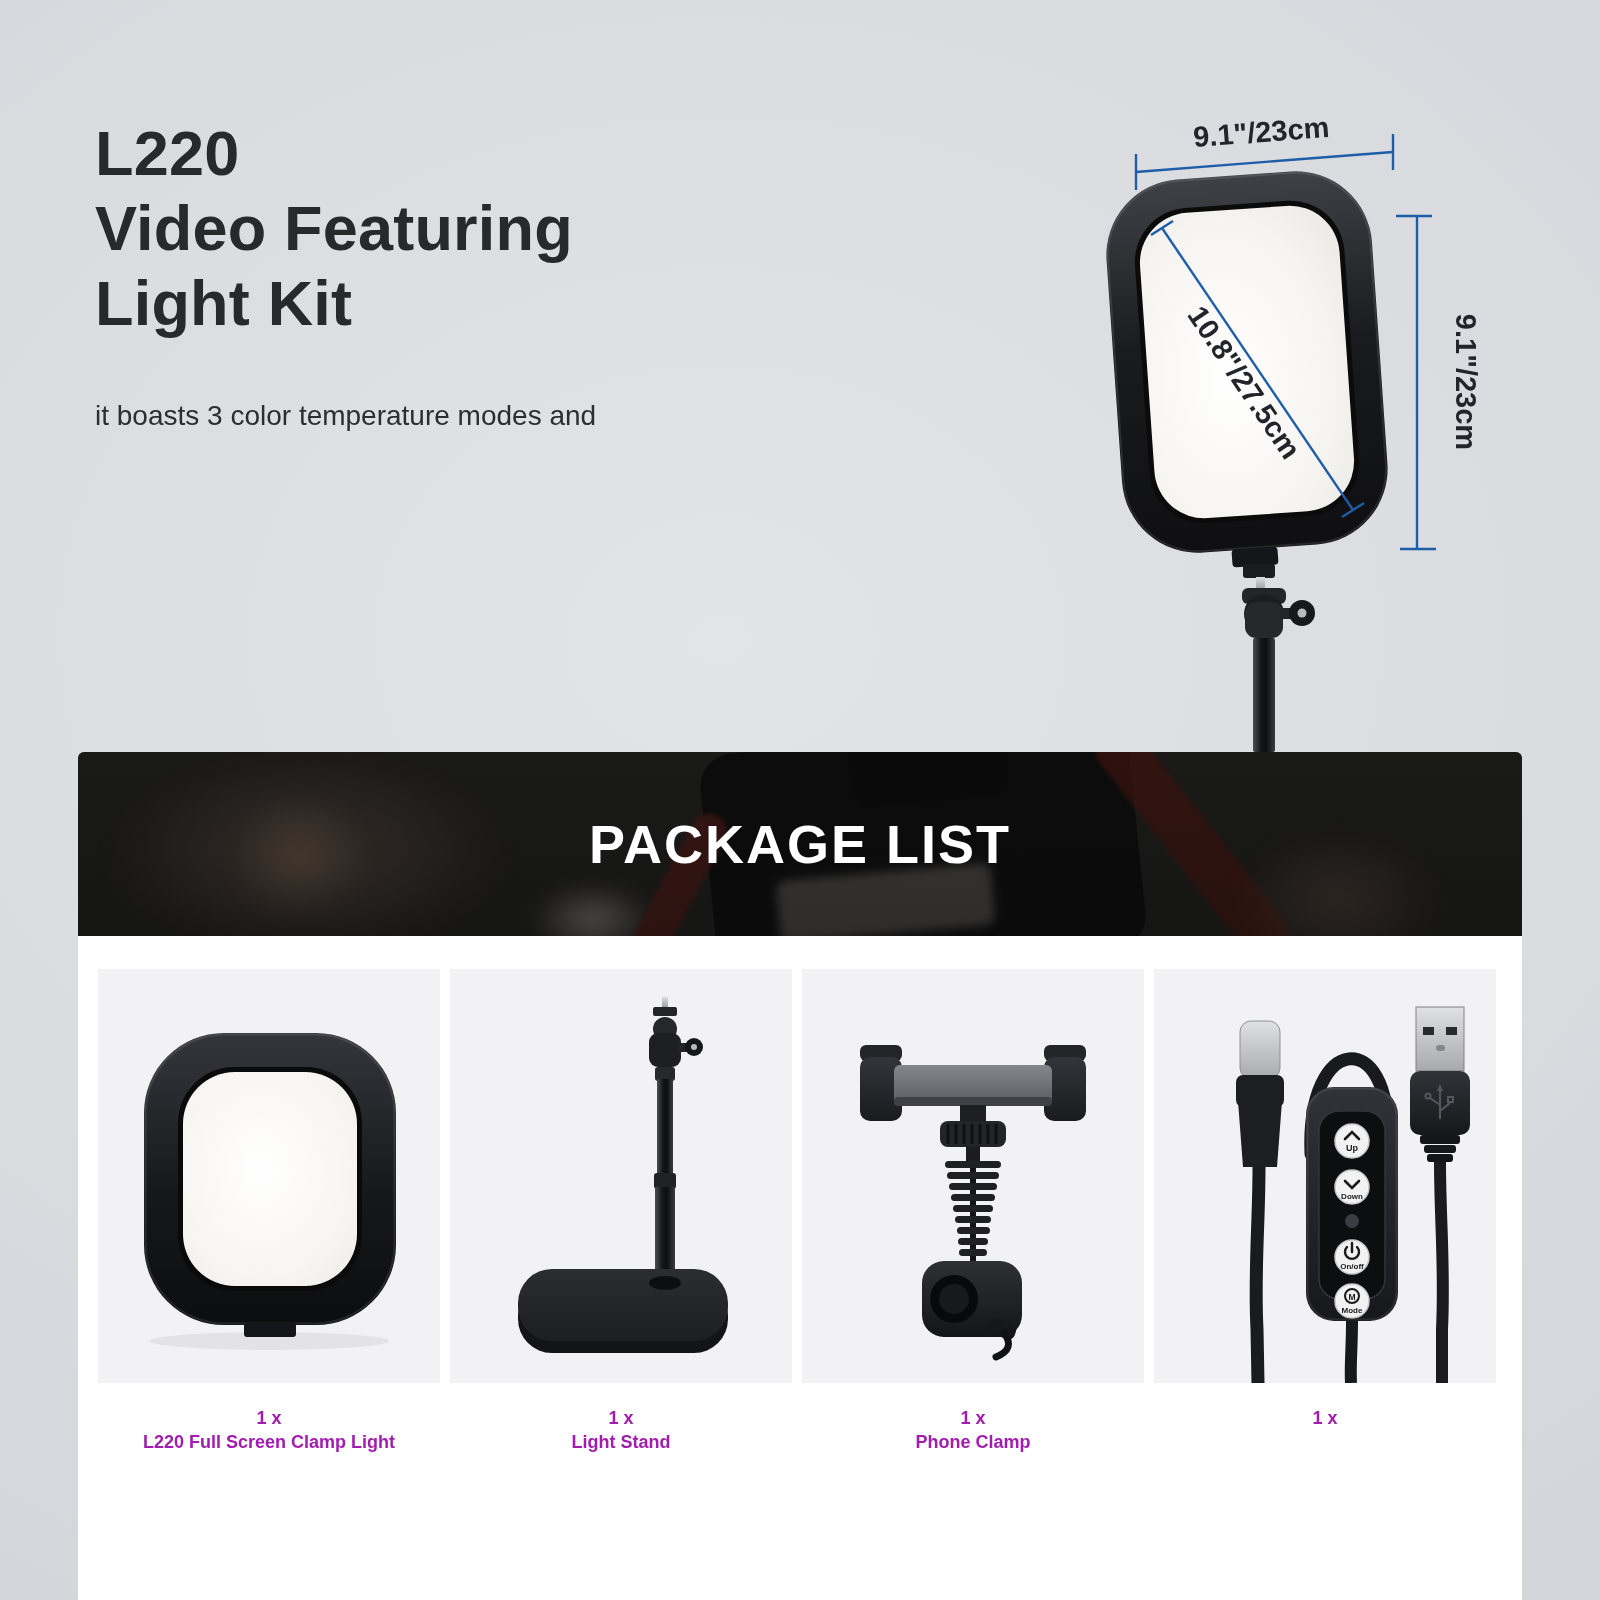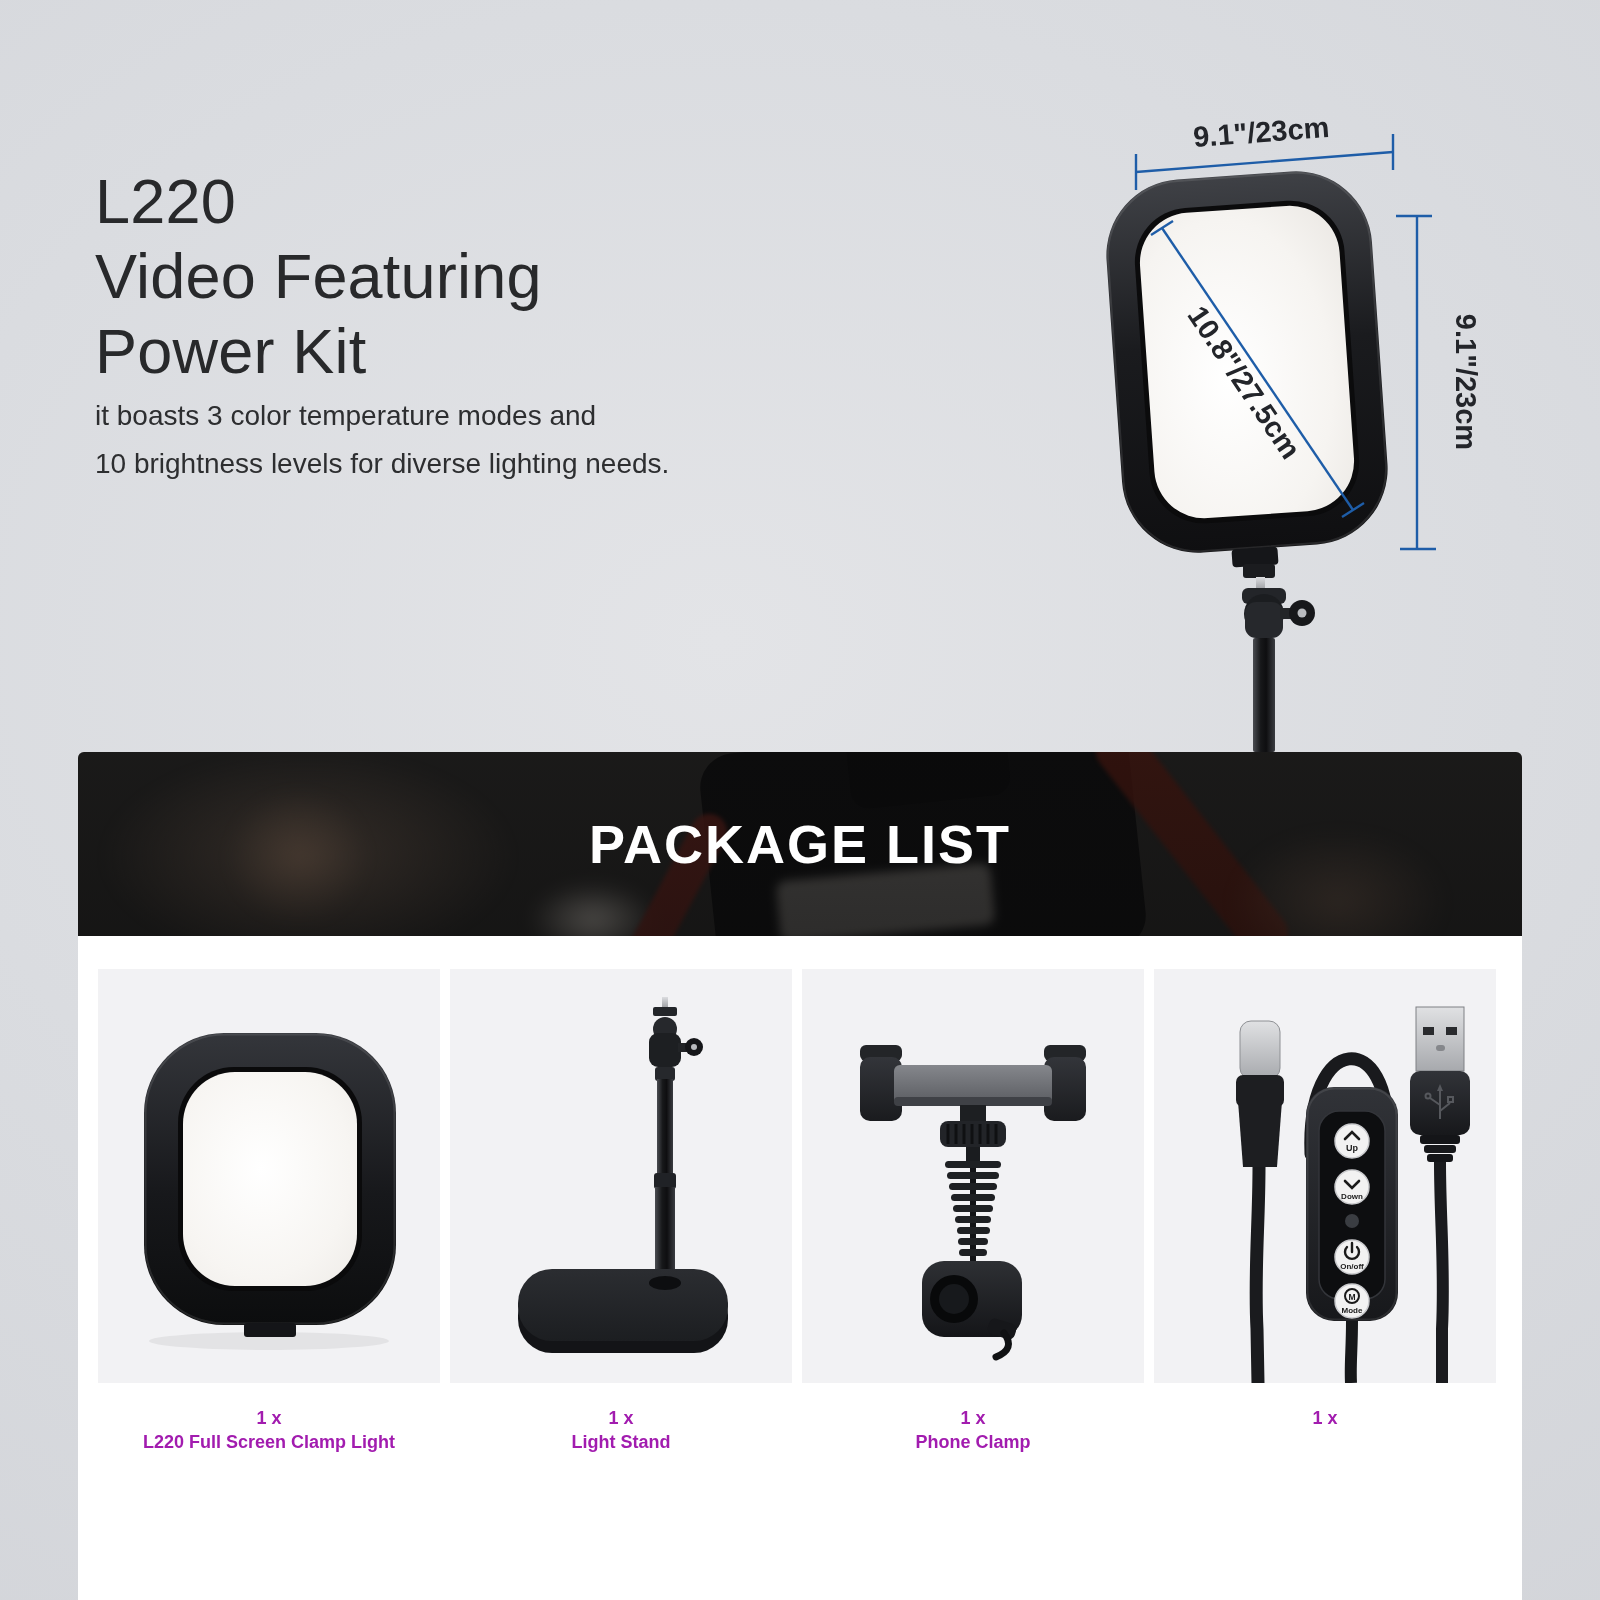--- a/index.html
+++ b/index.html
@@ -5,21 +5,21 @@
   html,body { margin:0; padding:0; }
   .page {
     position:relative; width:1600px; height:1600px; overflow:hidden;
     background: radial-gradient(120% 95% at 45% 40%, #e3e4e7 0%, #dadce0 42%, #cfd1d6 100%);
     font-family:"Liberation Sans", sans-serif;
     -webkit-font-smoothing:antialiased;
   }
   
   .hero-title {
     position:absolute; left:95px; top:116px;
-    font-size:63px; font-weight:normal; color:#28292b; line-height:1.19; letter-spacing:.2px;margin-top:48px;
+    font-size:63px; font-weight:bold; color:#28292b; line-height:1.19; letter-spacing:.2px;
   }
   .hero-desc {
     position:absolute; left:95px; top:392px;
     font-size:28px; color:#2d2e30; line-height:1.72;
   }
   .hero-figure { position:absolute; left:1050px; top:90px; width:450px; height:664px; }
 
   
   .package-panel {
     position:absolute; left:78px; top:752px; width:1444px; height:948px;
@@ -59,25 +59,24 @@
                   color:#a21caf; line-height:1.33; }
 </style>
 </head>
 <body>
 
 <div class="page">
 
   <div class="hero-title">
     <div>L220</div>
     <div>Video Featuring</div>
-    <div>Power Kit</div>
+    <div>Light Kit</div>
   </div>
   <div class="hero-desc">
     <div>it boasts 3 color temperature modes and</div>
-    <div>10 brightness levels for diverse lighting needs.</div>
   </div>
 
   <div class="hero-figure">
     <svg width="450" height="664" viewBox="0 0 450 664">
       <defs>
         <linearGradient id="frameGrad" x1="0" y1="0" x2="0" y2="1">
           <stop offset="0" stop-color="#3f4146"></stop>
             <stop offset="0.45" stop-color="#1a1b1e"></stop>
             <stop offset="1" stop-color="#0f0f11"></stop>
         </linearGradient>

